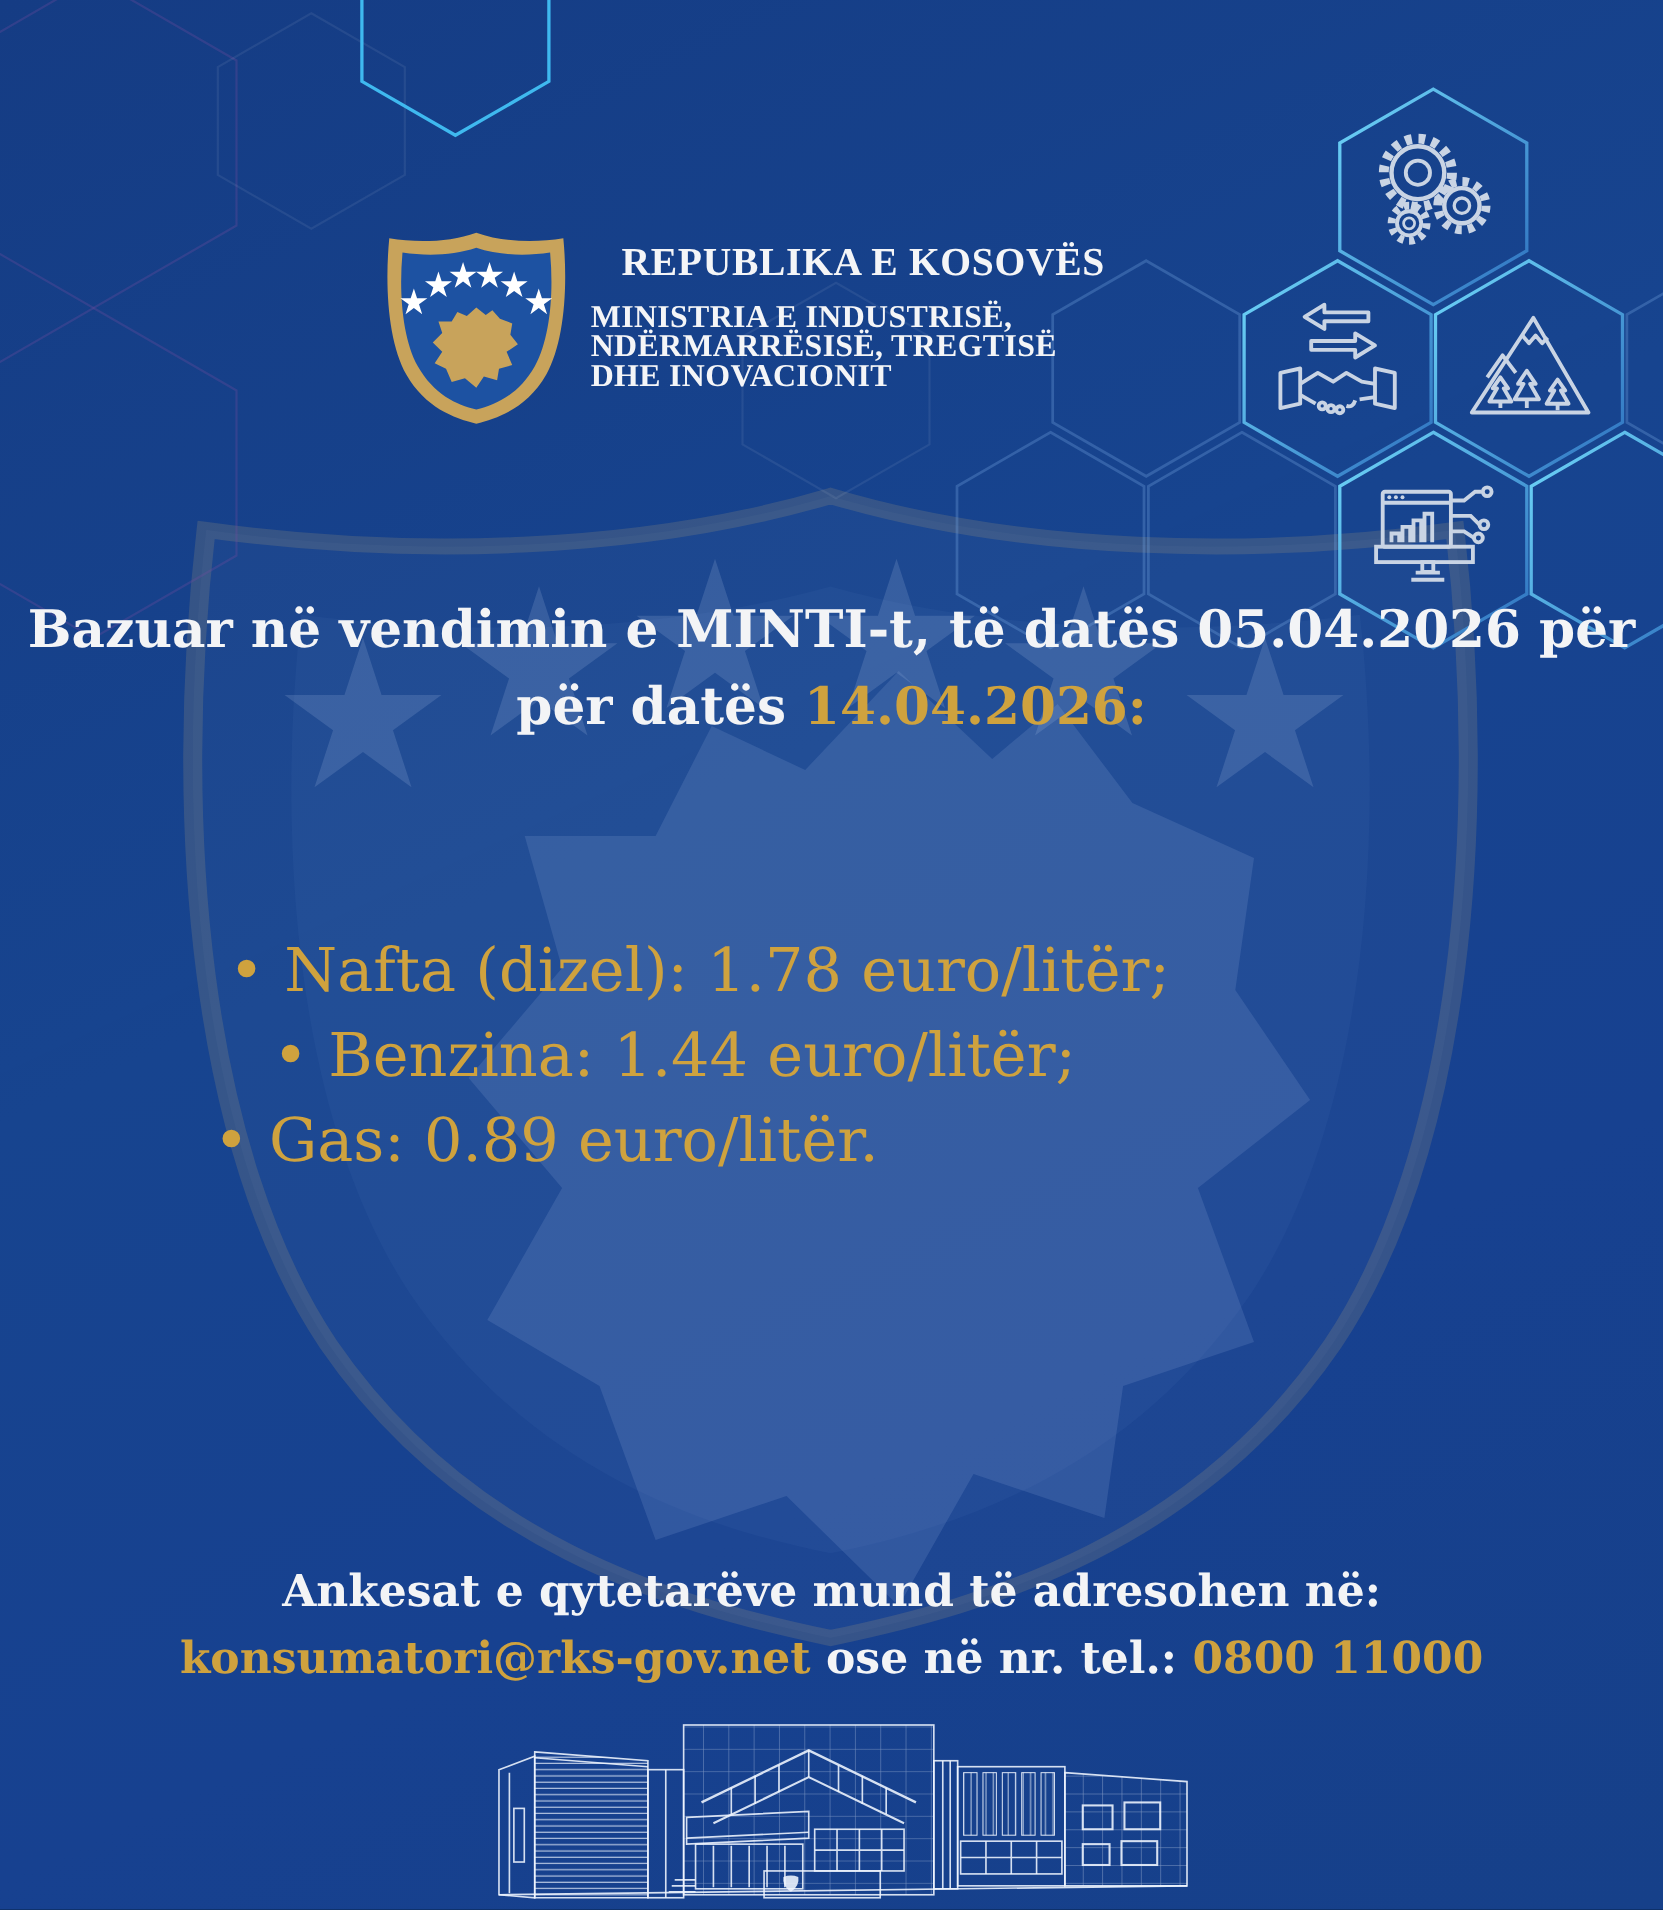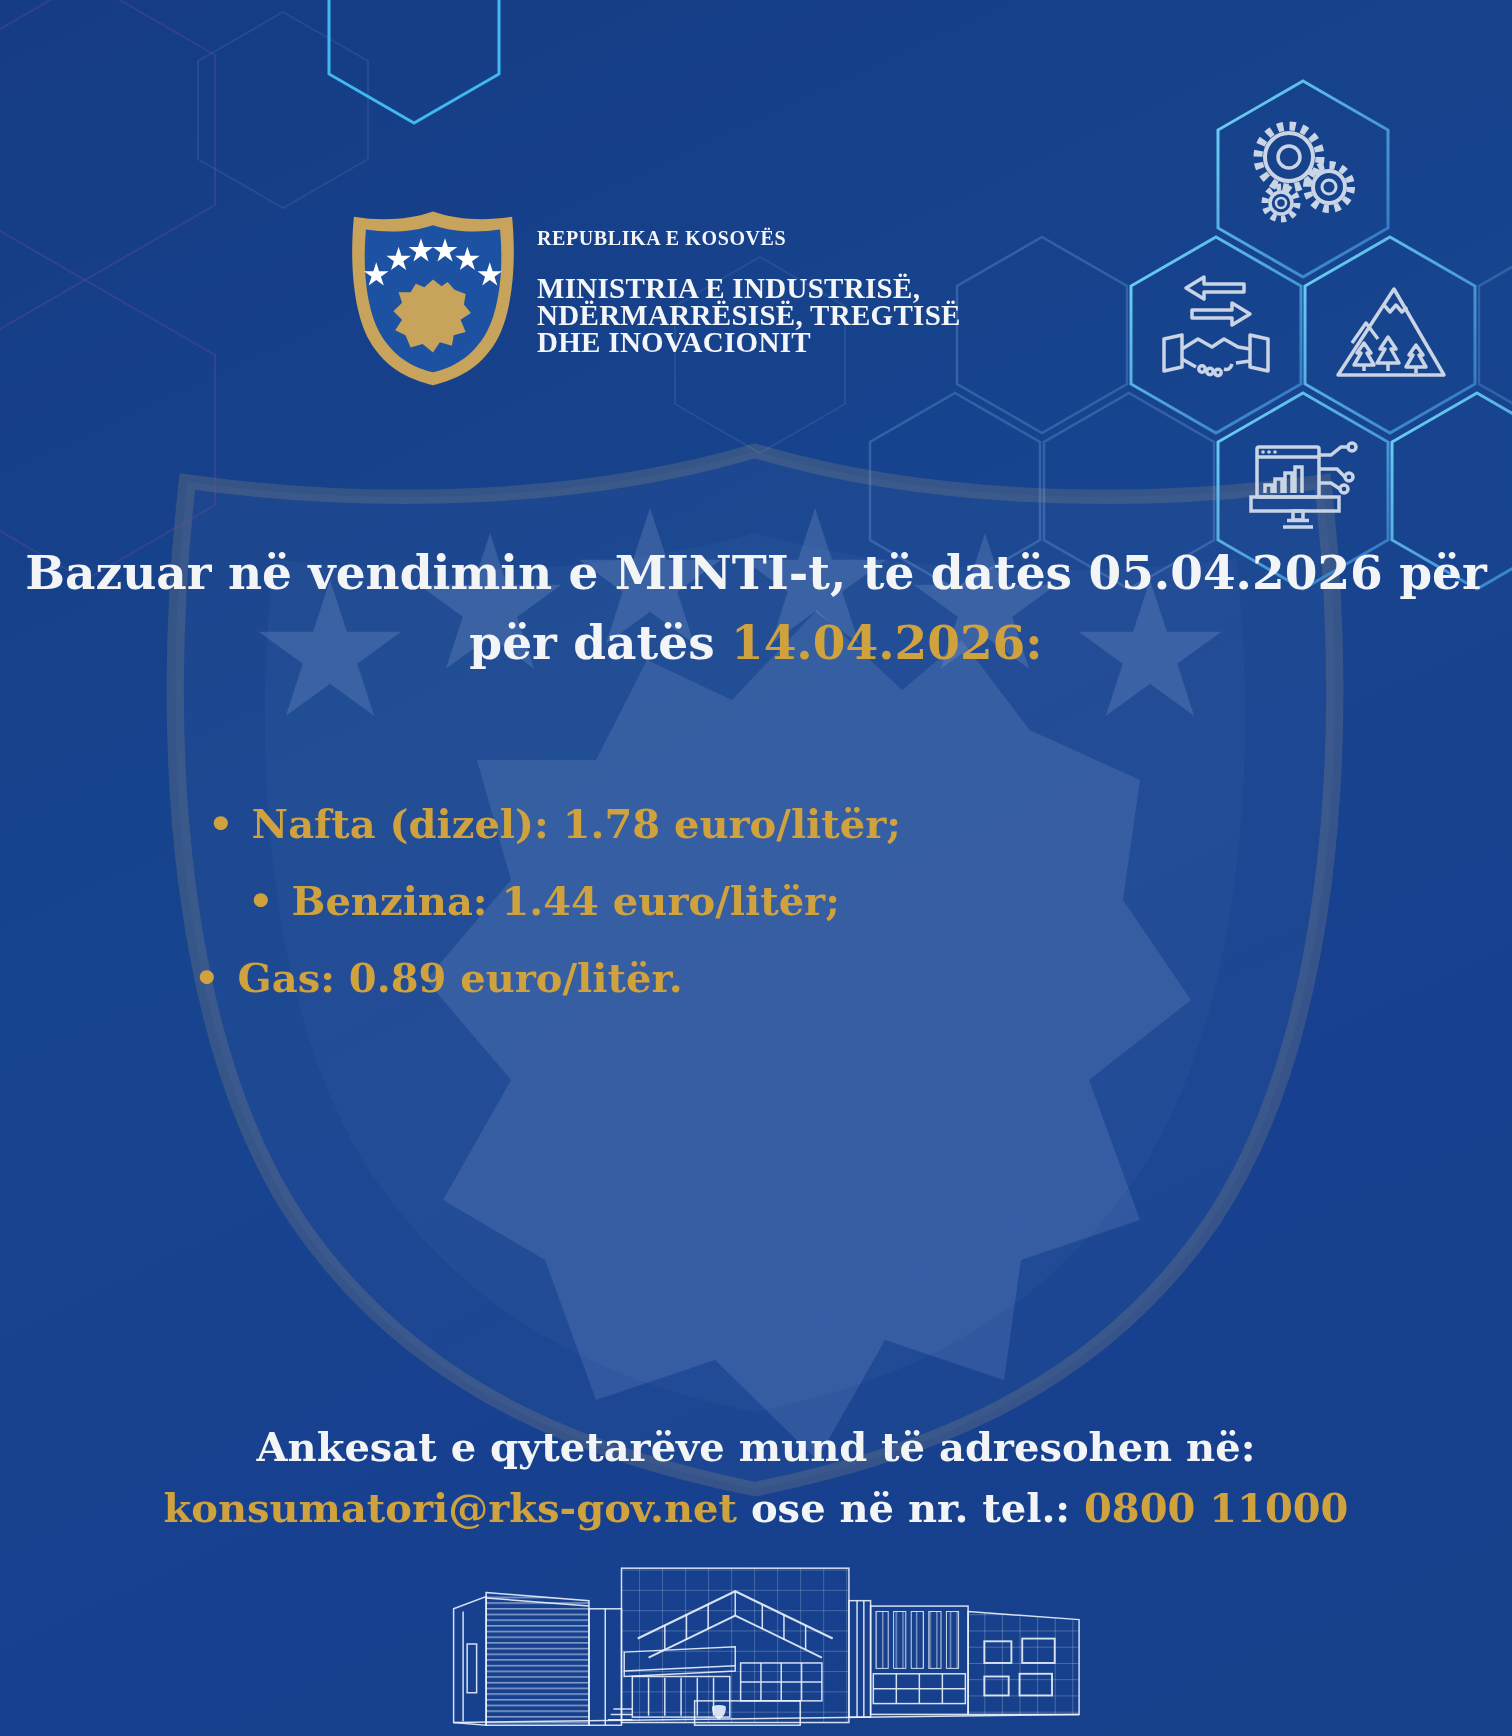--- a/index.html
+++ b/index.html
@@ -13,38 +13,38 @@
   }
   svg{display:block;}
   .abs{position:absolute;}
   .deco{position:absolute;left:0;top:0;pointer-events:none;}
 
   
   .logo{left:347px;top:206px;}
   .ministry{left:537px;top:221px;color:#f4f5f7;}
   .republic-title{
     font-family:"Liberation Serif",serif;
-    font-weight:bold;font-size:20px;letter-spacing:0.6px;line-height:34px;
+    font-weight:bold;font-size:36px;letter-spacing:0.6px;line-height:34px;margin-left:28px;
   }
   .ministry-lines{
     margin-top:20px;
     font-family:"Liberation Serif",serif;
     font-weight:bold;font-size:29px;line-height:27px;letter-spacing:0.3px;
   }
 
   
   .announcement{
     left:0;top:538px;width:1512px;
     text-align:center;color:#f3f4f6;
     font-weight:bold;font-size:47px;line-height:70px;
   }
   .gold{color:#cfa23e;}
 
   
-  .prices{left:190px;top:785px;color:#cfa23e;font-weight:bold;font-size:40px;line-height:77px;}
+  .prices{left:190px;top:844px;color:#cfa23e;font-weight:normal;font-size:55px;line-height:77px;}
   .price-row{white-space:nowrap;}
   .price-row .bullet{margin-right:18px;}
   .indent-0{margin-left:18px;}
   .indent-1{margin-left:58px;}
   .indent-2{margin-left:4px;}
 
   
   .contact{
     left:0;top:1416px;width:1512px;text-align:center;
     color:#f3f4f6;font-weight:bold;font-size:40px;line-height:61px;

